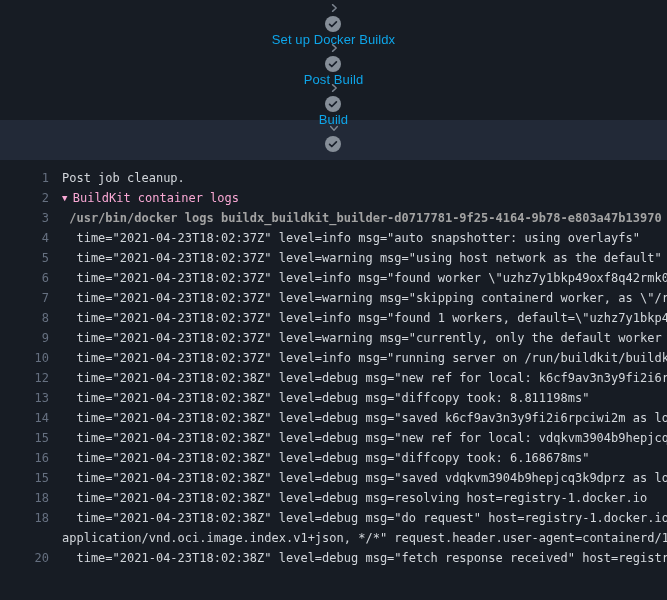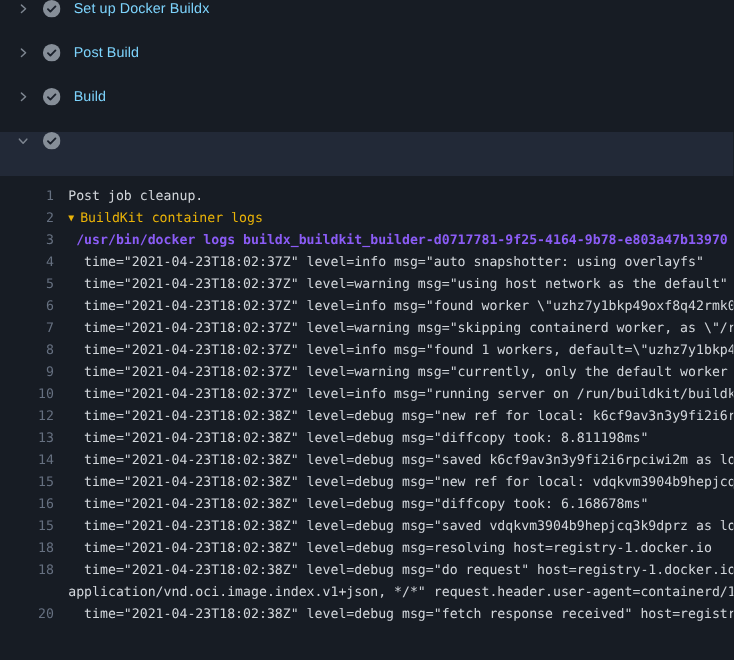--- a/index.html
+++ b/index.html
@@ -3,22 +3,22 @@
 <meta charset="utf-8">
 <style>
   html,body{margin:0;padding:0;background:#171c24;}
   .page{
     position:relative;width:667px;height:600px;overflow:hidden;
     background:#171c24;font-family:"Liberation Sans",sans-serif;
   }
   
   .steps{width:100%;}
   .step{
-    display:flex;align-items:flex-start;height:40px;padding:0 13px;
-    cursor:pointer;color:#7dd3fc;
+    display:flex;align-items:center;height:40px;padding:0 13px;
+    cursor:pointer;color:#0ea5e9;flex-direction:column;
   }
   .step.expanded{background:#222937;}
   .chevron{
     width:16px;height:16px;display:flex;align-items:center;justify-content:center;
     flex:0 0 16px;
   }
   .chevron svg{display:block;}
   .step.expanded .chevron svg{transform:rotate(90deg);}
   .status{margin-left:10px;margin-right:12px;display:flex;flex:0 0 16px;}
   .step-label{font-size:13px;font-weight:400;letter-spacing:.1px;}
@@ -27,22 +27,22 @@
     padding-top:8px;
     font-family:"DejaVu Sans Mono","Liberation Mono",monospace;
     font-size:12px;line-height:20px;color:#d3d7dc;
   }
   .log-row{display:flex;height:20px;overflow:hidden;white-space:pre;}
   .ln{
     flex:0 0 49px;width:49px;text-align:right;color:#667080;
     user-select:none;cursor:pointer;
   }
   .lt{flex:1;padding-left:13px;overflow:hidden;}
-  .style-command .lt{color:#8b5cf6;font-weight:bold;}
-  .style-group .lt{color:#eab308;}
+  .style-command .lt{color:#a3a3a3;font-weight:bold;}
+  .style-group .lt{color:#f9a8d4;}
   .marker{font-size:9px;display:inline-block;transform:translateY(-1px);}
 </style>
 </head>
 <body>
 
 <div class="page">
   <div class="steps" id="steps">
   <div class="step">
     <span class="chevron">
       <svg width="12" height="12" viewBox="0 0 16 16">

